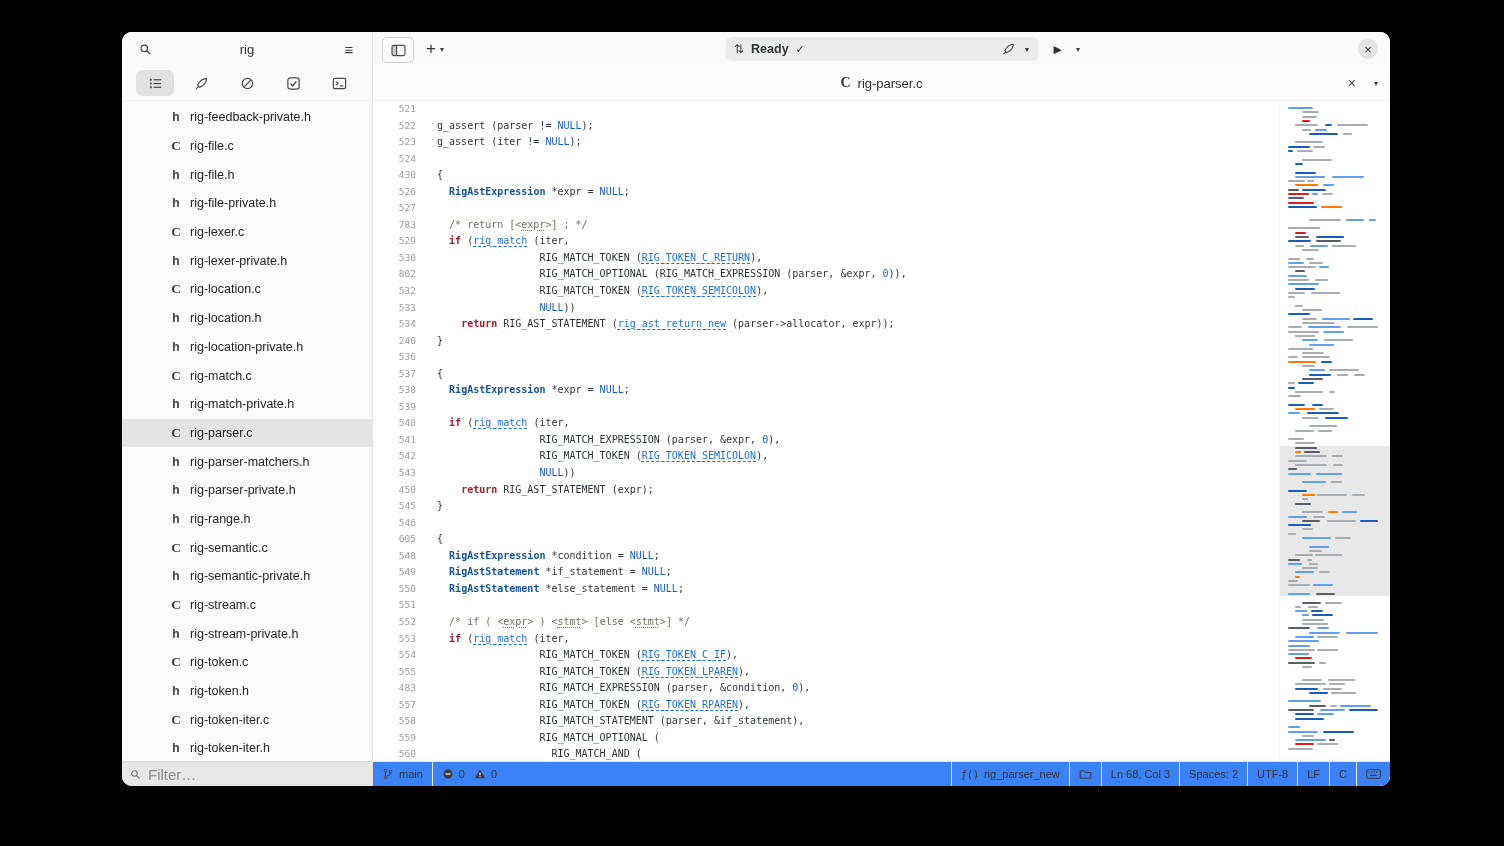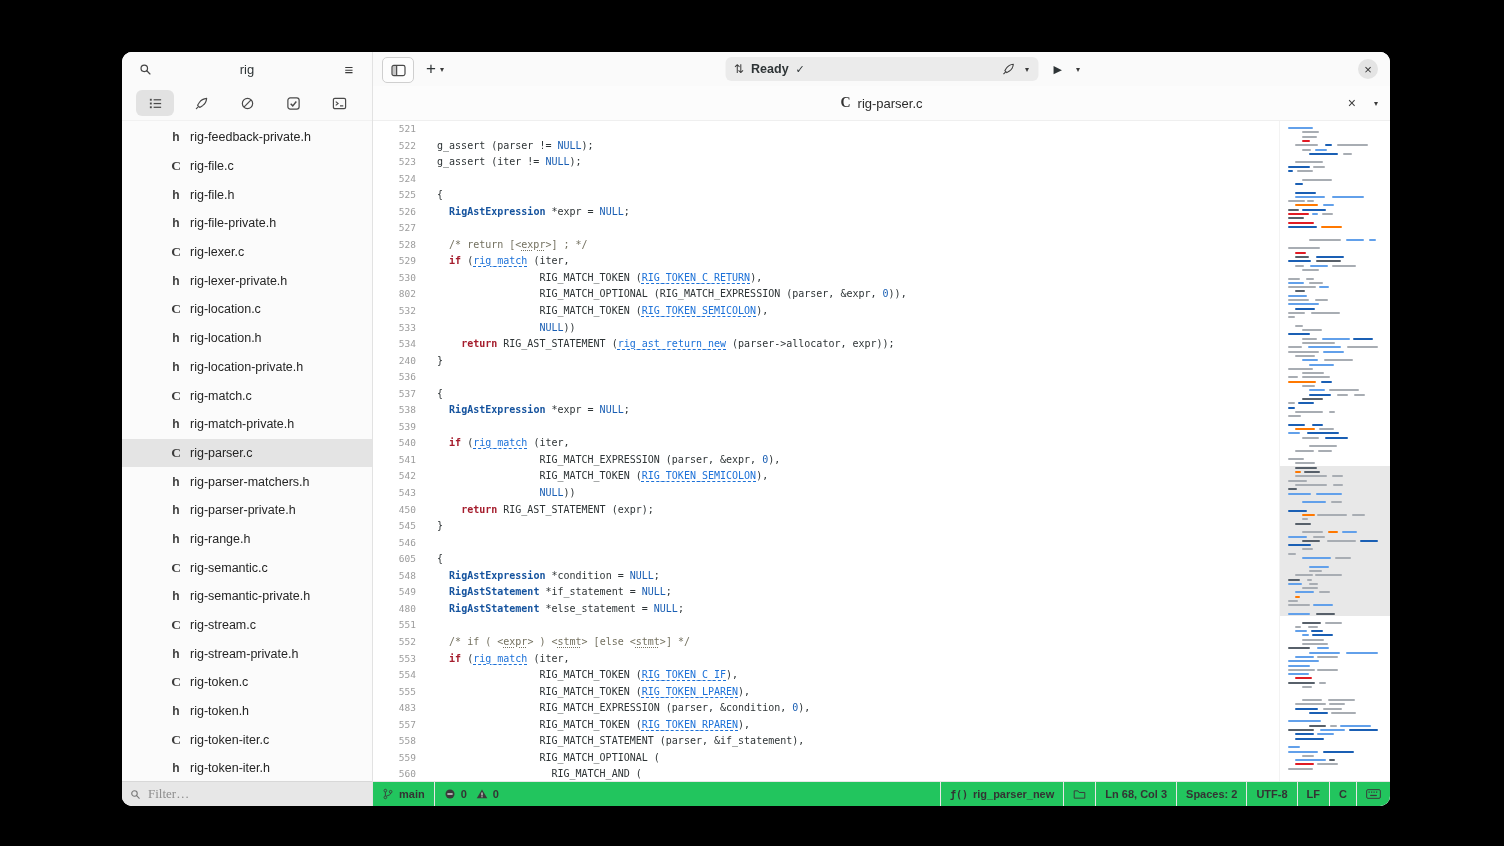--- a/index.html
+++ b/index.html
@@ -1,36 +1,36 @@
 <!DOCTYPE html>
 <html><head>
 <meta charset="utf-8">
 <style>
   html,body{margin:0;padding:0;}
   body{width:1504px;height:846px;background:#000;font-family:"Liberation Sans",sans-serif;position:relative;overflow:hidden;}
-  .window{position:absolute;left:122px;top:52px;width:1268px;height:754px;border-radius:10px;overflow:hidden;display:flex;background:#fff;box-shadow:0 10px 40px rgba(0,0,0,.6);}
+  .window{position:absolute;left:122px;top:32px;width:1268px;height:754px;border-radius:10px;overflow:hidden;display:flex;background:#fff;box-shadow:0 10px 40px rgba(0,0,0,.6);}
 
   
   .sidebar{width:250px;flex:0 0 250px;background:#fbfbfb;border-right:1px solid #e2e2e2;display:flex;flex-direction:column;min-height:0;}
   .sidebar-header{height:34px;flex:0 0 34px;display:flex;align-items:center;padding:0 12px;background:#fafafa;}
   .project-title{flex:1;text-align:center;font-size:13px;color:#2e3436;}
   .icon-btn{display:inline-flex;align-items:center;justify-content:center;width:22px;height:22px;border-radius:4px;cursor:pointer;color:#444;}
   .hamburger{font-size:15px;color:#3a3a3a;}
   .sidebar-tabs{height:34px;flex:0 0 34px;display:flex;align-items:center;justify-content:space-around;padding:0 10px;background:#fafafa;border-bottom:1px solid #f1f1f1;}
   .side-tab{width:38px;height:26px;display:flex;align-items:center;justify-content:center;border-radius:6px;cursor:pointer;}
   .side-tab.active{background:#e2e2e2;}
   .file-list{flex:1;overflow:hidden;padding-top:2px;}
   .file-row{height:28.7px;display:flex;align-items:center;padding-left:46px;cursor:pointer;}
   .file-row.selected{background:#e4e4e4;}
   .file-icon{width:16px;text-align:center;color:#3d3d3d;flex:0 0 16px;}
   .file-icon.c{font-family:"Liberation Serif",serif;font-weight:700;font-size:13.5px;}
   .file-icon.h{font-weight:700;font-size:12px;}
   .file-name{margin-left:6px;font-size:12.5px;color:#252525;white-space:nowrap;}
   .filter-bar{height:24px;flex:0 0 24px;background:#e7e7e7;border-top:1px solid #d8d8d8;display:flex;align-items:center;padding:0 8px;gap:5px;}
-  .filter-bar input{flex:1;border:none;outline:none;background:transparent;font-size:13px;color:#444;font-family:Liberation Serif, serif;min-width:0;}
+  .filter-bar input{flex:1;border:none;outline:none;background:transparent;font-size:15px;color:#444;font-family:Liberation Sans, sans-serif;min-width:0;}
   .filter-bar input::placeholder{color:#8e8e8e;}
 
   
   .main{flex:1;display:flex;flex-direction:column;background:#fff;min-width:0;}
   .main-header{height:34px;flex:0 0 34px;position:relative;background:#fafafa;}
   .panel-toggle{position:absolute;left:9px;top:5px;width:30px;height:24px;border:1px solid #cfcfcf;border-radius:5px;background:#fdfdfd;display:flex;align-items:center;justify-content:center;cursor:pointer;}
   .add-group{position:absolute;left:48px;top:5px;height:24px;display:flex;align-items:center;gap:4px;padding:0 5px;cursor:pointer;}
   .plus{font-size:17px;color:#2e3436;line-height:1;margin-top:-2px;}
   .chev{font-size:8px;color:#3a3a3a;}
   .omnibar{position:absolute;left:50%;transform:translateX(-50%);top:5px;width:295px;height:24px;background:#ebebeb;border-radius:6px;display:flex;align-items:center;padding:0 9px;gap:7px;cursor:pointer;}
@@ -62,21 +62,21 @@
   .tk-u{color:#1c71d8;text-decoration:underline;text-decoration-style:dashed;text-decoration-thickness:1px;text-underline-offset:2px;}
   .tk-cm{color:#73705f;}
   .tk-sp{color:#73705f;text-decoration:underline;text-decoration-style:dotted;text-underline-offset:2px;}
 
   
   .minimap{flex:0 0 110px;position:relative;background:#fff;border-left:1px solid #f3f3f3;overflow:hidden;cursor:pointer;}
   .mm-bar{position:absolute;height:2.1px;border-radius:1px;}
   .mm-region{position:absolute;left:0;right:0;background:rgba(0,0,0,.09);}
 
   
-  .statusbar{height:24px;flex:0 0 24px;background:#22c55e;border-top:1px solid #e6e6e6;display:flex;font-size:11px;color:#333;font-weight:bold;}
+  .statusbar{height:24px;flex:0 0 24px;background:#3b82f6;border-top:1px solid #e6e6e6;display:flex;font-size:11px;color:#333;}
   .sb-item{display:flex;align-items:center;gap:5px;padding:0 9px;height:100%;cursor:pointer;white-space:nowrap;}
   .sb-sep{width:1px;height:100%;background:#e8e8e8;flex:0 0 1px;}
   .sb-spacer{flex:1;}
   .fn-icon{font-family:"DejaVu Sans Mono",monospace;font-size:10px;color:#333;}
   svg{display:block;}
 </style>
 </head>
 <body>
 
 <div class="window">
@@ -285,24 +285,24 @@
         <span class="chev">▾</span>
       </div>
     </div>
 
     <div class="editor">
       <div class="gutter">
           <div>521</div>
           <div>522</div>
           <div>523</div>
           <div>524</div>
-          <div>525</div>
+          <div>430</div>
           <div>526</div>
           <div>527</div>
-          <div>528</div>
+          <div>783</div>
           <div>529</div>
           <div>530</div>
           <div>802</div>
           <div>532</div>
           <div>533</div>
           <div>534</div>
           <div>240</div>
           <div>536</div>
           <div>537</div>
           <div>538</div>
@@ -310,21 +310,21 @@
           <div>540</div>
           <div>541</div>
           <div>542</div>
           <div>543</div>
           <div>450</div>
           <div>545</div>
           <div>546</div>
           <div>605</div>
           <div>548</div>
           <div>549</div>
-          <div>480</div>
+          <div>550</div>
           <div>551</div>
           <div>552</div>
           <div>553</div>
           <div>554</div>
           <div>555</div>
           <div>483</div>
           <div>557</div>
           <div>558</div>
           <div>559</div>
           <div>560</div>

